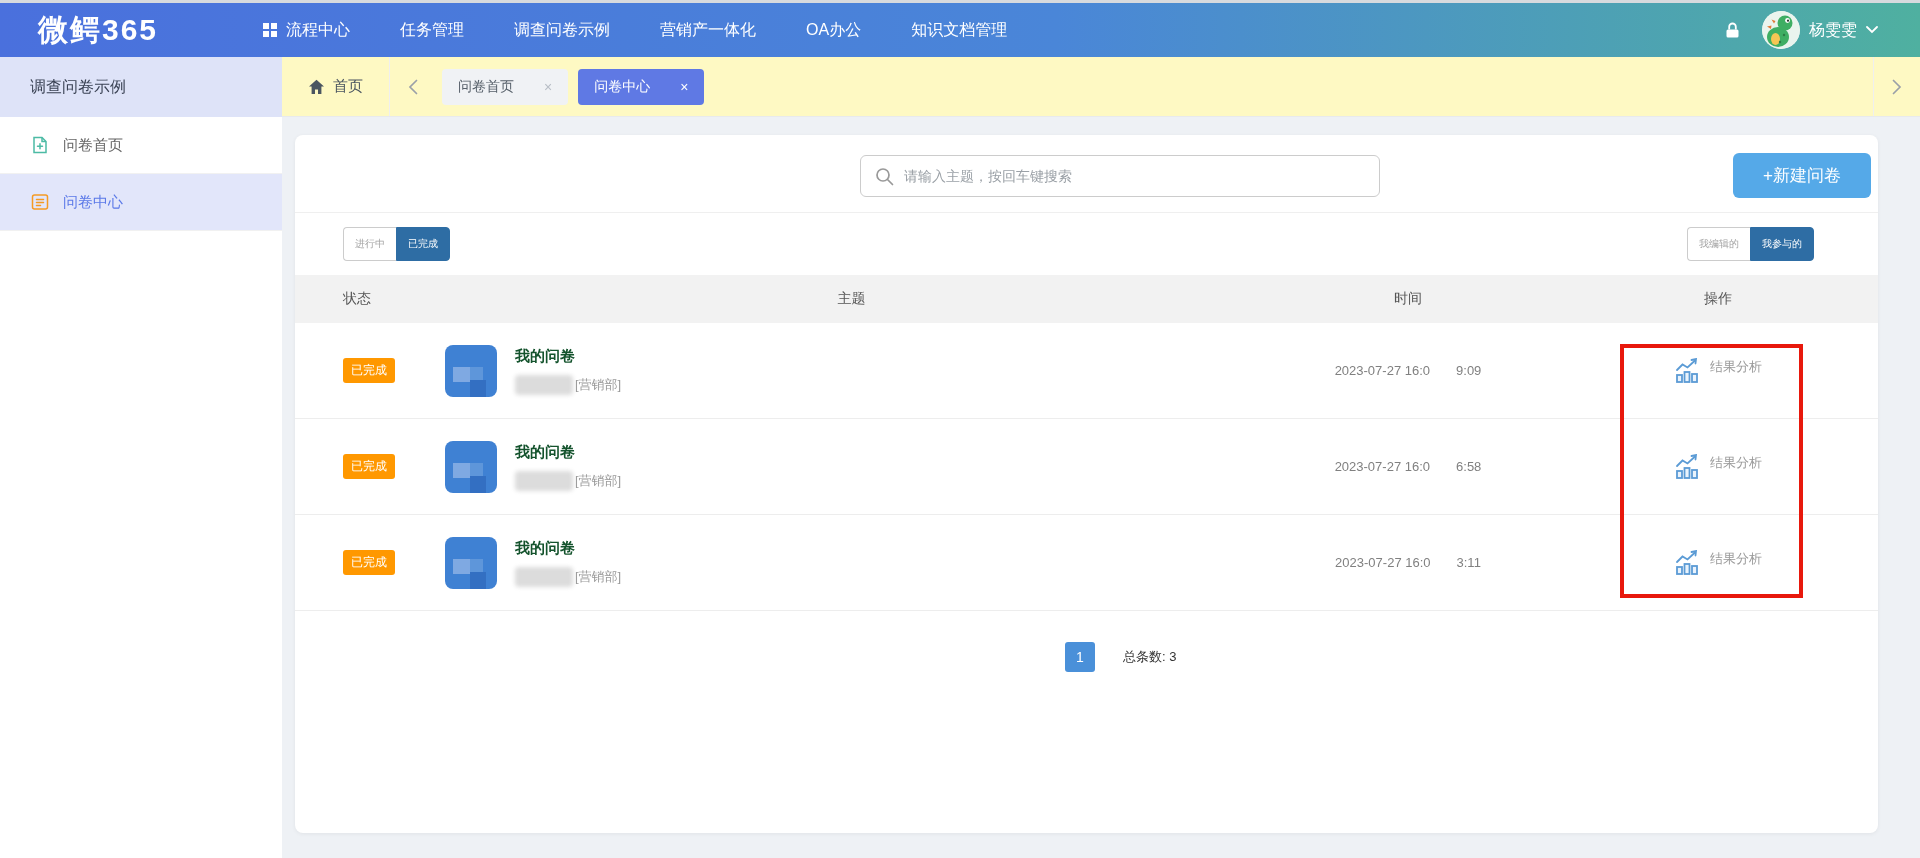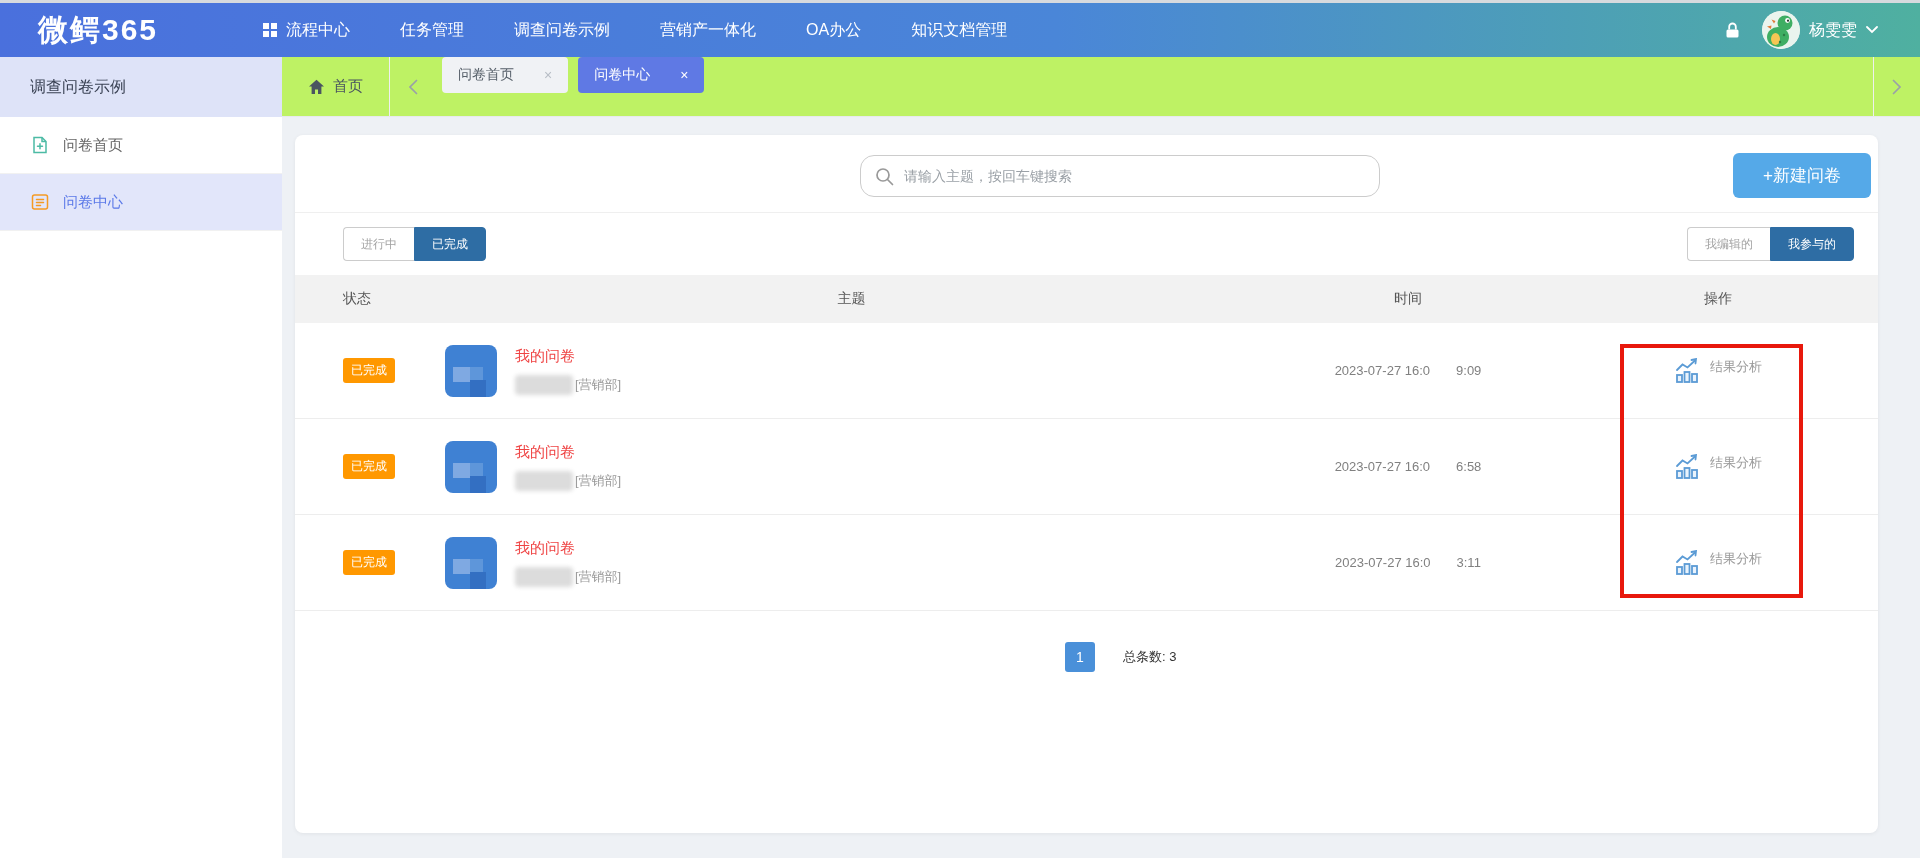--- a/index.html
+++ b/index.html
@@ -22,22 +22,22 @@
   .logo { margin-left:38px; font-size:30px; font-weight:bold; letter-spacing:2px; white-space:nowrap; }
   .top-nav { display:flex; align-items:center; gap:50px; margin-left:104px; font-size:16px; }
   .nav-item { display:flex; align-items:center; gap:8px; cursor:pointer; white-space:nowrap; }
   .header-right { margin-left:auto; margin-right:42px; display:flex; align-items:center; gap:20px; }
   .avatar { width:38px; height:38px; border-radius:50%; overflow:hidden; background:#eaf4ee; flex:0 0 auto; }
   .user-chip { display:flex; align-items:center; gap:9px; cursor:pointer; font-size:16px; }
 
   
   .tab-bar {
     position:absolute; top:57px; left:282px; width:1638px; height:60px;
-    background:#bef264; border-bottom:1px solid #e8eaec;
-    display:flex; align-items:flex-start; font-size:15px; color:#4a5560;
+    background:#fef9c3; border-bottom:1px solid #e8eaec;
+    display:flex; align-items:center; font-size:15px; color:#4a5560;
   }
   .crumb-home { display:flex; align-items:center; gap:8px; padding:0 26px; height:100%; border-right:1px solid #efefef; cursor:pointer; }
   .chev-btn { padding:0 18px; display:flex; align-items:center; height:100%; cursor:pointer; }
   .tab-strip { display:flex; align-items:center; gap:10px; margin-left:6px; }
   .tab {
     height:36px; border-radius:4px; background:#f0f2f5; color:#57606a;
     display:flex; align-items:center; padding:0 16px; gap:30px; font-size:14px; cursor:pointer;
   }
   .tab .tab-close { color:#b7bdc5; font-size:14px; cursor:pointer; }
   .tab.active { background:#5f79e4; color:#fff; }
@@ -55,40 +55,40 @@
   }
   .sidebar-item.active { background:#e2e6fa; color:#5b79e8; }
 
   
   .main-card {
     position:absolute; left:295px; top:135px; width:1583px; height:698px;
     background:#fff; border-radius:8px; box-shadow:0 1px 4px rgba(0,0,0,.06);
   }
   .search-wrap {
     position:absolute; left:565px; top:20px; width:520px; height:42px;
-    border:1px solid #ccc; border-radius:14px; display:flex; align-items:center; padding:0 14px; gap:10px;
+    border:1px solid #ccc; border-radius:6px; display:flex; align-items:center; padding:0 14px; gap:10px;
   }
   .search-wrap input {
     border:none; outline:none; flex:1; font-size:14px; color:#555;
     font-family:"Liberation Sans", sans-serif; background:transparent;
   }
   .search-wrap input::placeholder { color:#9aa0a6; }
   .new-btn {
     position:absolute; left:1438px; top:18px; width:138px; height:45px;
     background:#55a9e8; border:none; border-radius:6px; color:#fff; font-size:17px;
     display:flex; align-items:center; justify-content:center; cursor:pointer;
     font-family:"Liberation Sans", sans-serif;
   }
   .card-divider { position:absolute; top:77px; left:0; width:100%; height:1px; background:#efefef; }
 
   .btn-group { position:absolute; top:92px; display:inline-flex; }
   .btn-group.status { left:48px; }
   .btn-group.scope { left:1392px; }
   .bg-btn {
-    height:34px; padding:0 17px; font-size:12px; display:flex; align-items:center;
+    height:34px; padding:0 11px; font-size:10px; display:flex; align-items:center;
     background:#fff; border:1px solid #ccc; color:#a3a3a3; cursor:pointer; white-space:nowrap;
     font-family:"Liberation Sans", sans-serif;
   }
   .bg-btn:first-child { border-radius:4px 0 0 4px; border-right:none; }
   .bg-btn:last-child { border-radius:0 4px 4px 0; }
   .bg-btn.active { background:#2e6da4; border-color:#2e6da4; color:#fff; }
 
   .grid-cols { display:grid; grid-template-columns:150px 1fr 300px 320px; align-items:center; }
   .table-header {
     position:absolute; top:140px; left:0; width:100%; height:48px;
@@ -101,21 +101,21 @@
   .cell-status { padding-left:48px; }
   .badge {
     display:inline-block; background:#ff9800; color:#fff; font-size:12px;
     padding:4px 8px; border-radius:3px; white-space:nowrap;
   }
   .cell-subject { display:flex; align-items:center; gap:18px; }
   .thumb { width:52px; height:52px; border-radius:8px; background:#3f81d3; position:relative; overflow:hidden; flex:0 0 auto; }
   .thumb .p1 { position:absolute; left:8px; top:22px; width:17px; height:15px; background:#7fa9e2; }
   .thumb .p2 { position:absolute; left:25px; top:22px; width:13px; height:13px; background:#5e96da; }
   .thumb .p3 { position:absolute; left:25px; top:35px; width:16px; height:17px; background:#336fc2; }
-  .subject-text .row-title { font-size:15px; font-weight:normal; color:#ef4444; }
+  .subject-text .row-title { font-size:15px; font-weight:bold; color:#14532d; }
   .subject-sub { margin-top:9px; display:flex; align-items:center; font-size:13px; color:#9a9a9a; }
   .blur-blob { display:inline-block; width:58px; height:20px; background:#dcdcdc; border-radius:4px; filter:blur(2px); margin-right:2px; }
   .cell-time { display:flex; flex-direction:row; align-items:center; justify-content:center; gap:26px; font-size:13px; color:#808080; }
   .cell-action { display:flex; align-items:flex-start; justify-content:center; gap:10px; cursor:pointer; }
   .cell-action .action-label { font-size:13px; color:#999; }
 
   .red-highlight {
     position:absolute; left:1620px; top:344px; width:183px; height:254px;
     border:4px solid #e8180c; z-index:5; pointer-events:none;
   }

